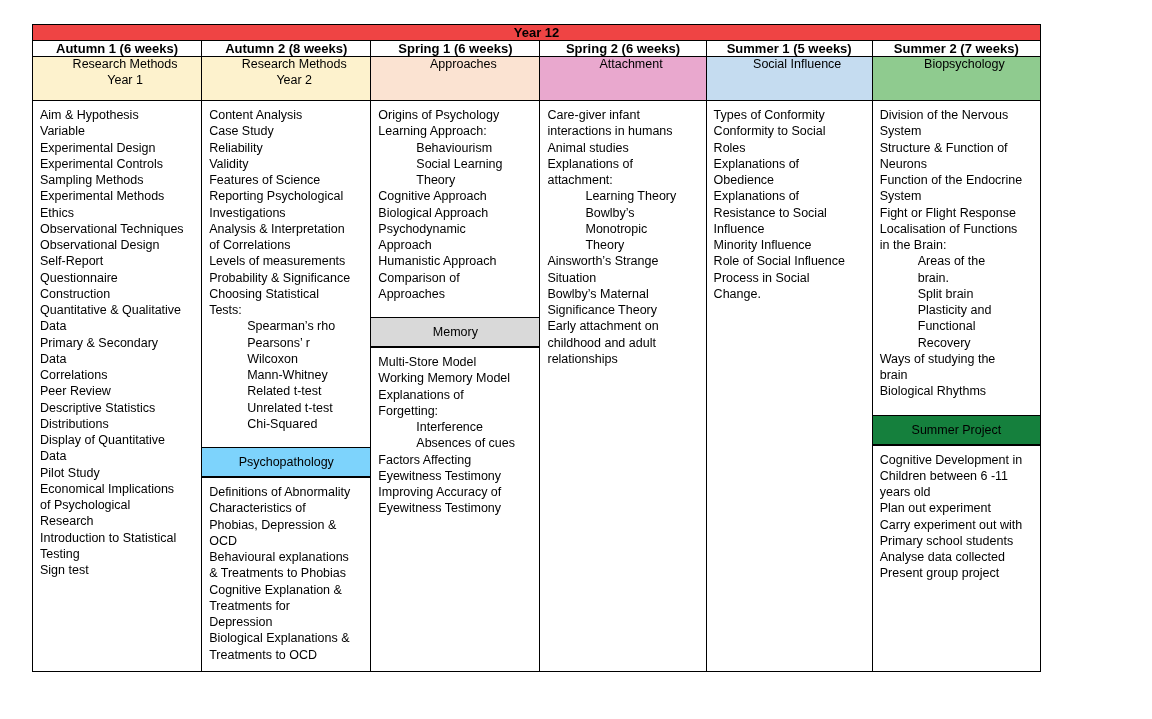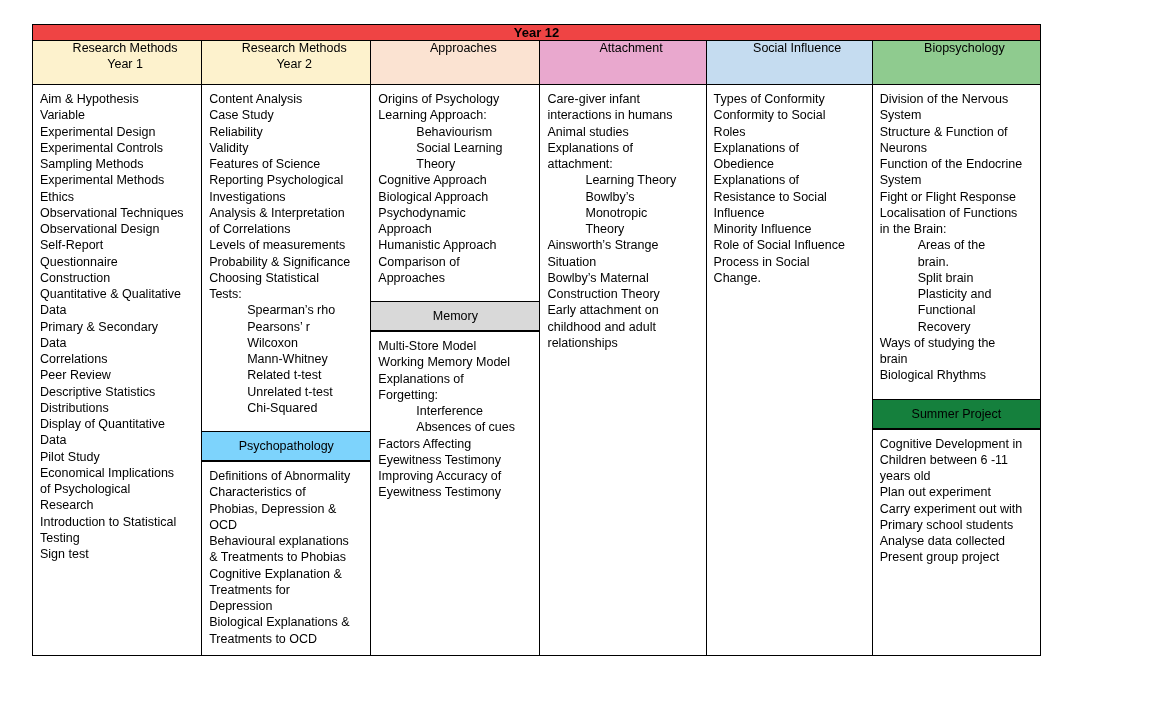--- a/index.html
+++ b/index.html
@@ -101,20 +101,28 @@
       <col style="width:168px">
       <col style="width:168px">
       <col style="width:165px">
       <col style="width:165px">
       <col style="width:167px">
     </colgroup>
     <tbody>
       <tr>
         <td colspan="6" class="year-title">Year 12</td>
       </tr>
+      <tr id="term-row">
+          <td class="term-head">Autumn 1 (6 weeks)</td>
+          <td class="term-head">Autumn 2 (8 weeks)</td>
+          <td class="term-head">Spring 1 (6 weeks)</td>
+          <td class="term-head">Spring 2 (6 weeks)</td>
+          <td class="term-head">Summer 1 (5 weeks)</td>
+          <td class="term-head">Summer 2 (7 weeks)</td>
+        </tr>
       <tr id="topic-row">
           <td class="topic-head" style="background: rgb(253, 242, 205);">
             <span class="sub">Research Methods</span>
             <span class="sub">Year 1</span>
           </td>
           <td class="topic-head" style="background: rgb(253, 242, 205);">
             <span class="sub">Research Methods</span>
             <span class="sub">Year 2</span>
           </td>
           <td class="topic-head" style="background: rgb(251, 227, 210);">
@@ -258,21 +266,21 @@
                   <li>Animal studies</li>
                   <li>Explanations of</li>
                   <li>attachment:</li>
                   <li class="indent1">Learning Theory</li>
                   <li class="indent1">Bowlby’s</li>
                   <li class="indent1">Monotropic</li>
                   <li class="indent1">Theory</li>
                   <li>Ainsworth’s Strange</li>
                   <li>Situation</li>
                   <li>Bowlby’s Maternal</li>
-                  <li>Construction Theory</li>
+                  <li>Significance Theory</li>
                   <li>Early attachment on</li>
                   <li>childhood and adult</li>
                   <li>relationships</li>
                 </ul>
               </div>
             </div>
           </td>
           <td style="padding: 0px;">
             <div class="cellwrap">
               <div class="content-cell">

